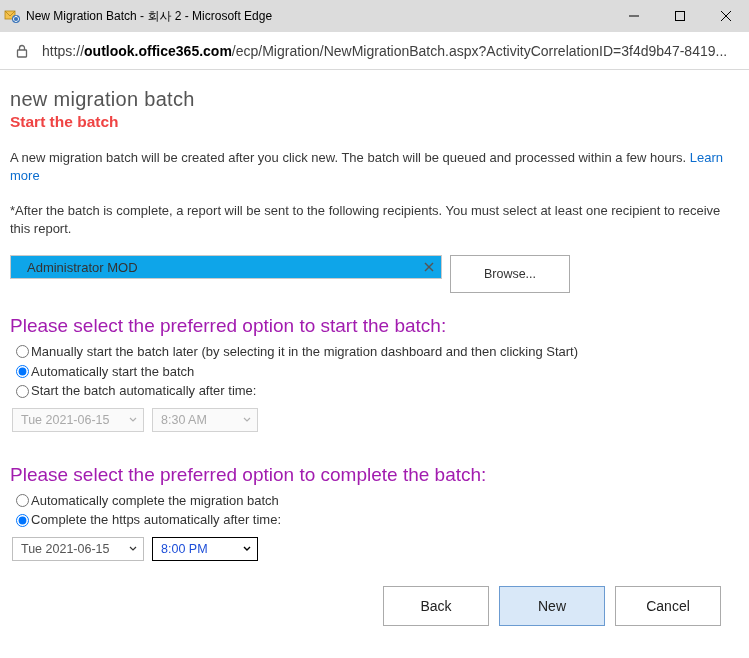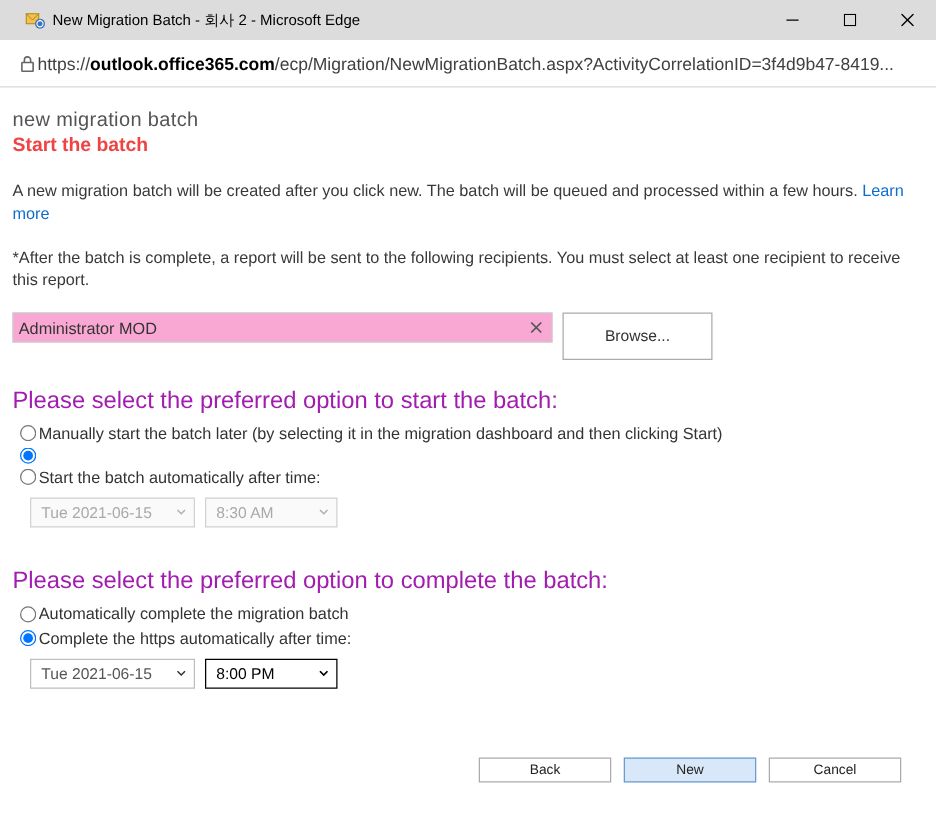--- a/index.html
+++ b/index.html
@@ -1,50 +1,50 @@
 <!DOCTYPE html>
 <html><head>
 <meta charset="utf-8">
 <style>
   * { box-sizing: border-box; font-family: "Segoe UI", Arial, sans-serif; }
   html, body { margin: 0; padding: 0; background: #fff; }
   .window { width: 749px; height: 658px; display: flex; flex-direction: column; background: #fff; }
-  .titlebar { height: 32px; background: #dcdcdc; display: flex; align-items: center; justify-content: space-between; padding: 0 0 0 20px; font-size: 12px; color: #000; }
+  .titlebar { height: 32px; background: #dcdcdc; display: flex; align-items: center; justify-content: space-between; padding: 0 0 0 4px; font-size: 12px; color: #000; }
   .title-left { display: flex; align-items: center; gap: 6px; }
   .title-icon { width: 16px; height: 16px; }
   .title-controls { display: flex; align-items: center; height: 100%; }
   .ctrl { width: 46px; height: 32px; display: flex; align-items: center; justify-content: center; }
-  .addrbar { height: 38px; display: flex; align-items: center; padding: 0 14px; border-bottom: 1px solid #d9d9d9; }
+  .addrbar { height: 38px; display: flex; align-items: center; gap: 12px; padding: 0 14px; border-bottom: 1px solid #d9d9d9; }
   .lock { width: 16px; height: 16px; }
   .url { font-size: 14px; color: #404040; white-space: nowrap; overflow: hidden; text-overflow: ellipsis; flex: 1; }
   .url b { color: #000; font-weight: 600; }
   .content { flex: 1; padding: 18px 10px 10px 10px; display: flex; flex-direction: column; }
-  .heading { font-size: 16px; color: #545454; font-weight: 200; letter-spacing: 0.3px; margin-bottom: 2px; }
+  .heading { font-size: 20px; color: #545454; font-weight: 200; letter-spacing: 0.3px; margin-bottom: 2px; }
   .subheading { font-size: 15.5px; color: #ef4444; font-weight: 700; margin-bottom: 18px; }
   .body { font-size: 13px; color: #393939; }
   .para { margin-bottom: 18px; line-height: 1.35; }
   .link { color: #0c6dce; cursor: pointer; }
   .recipient-row { display: flex; align-items: stretch; gap: 8px; margin-bottom: 22px; }
-  .recipient-box { flex: 0 0 432px; height: 24px; background: #f9a8d4; border: 1px solid #c9c9c9; display: flex; align-items: center; padding: 0 4px 0 4px; font-size: 13px; color: #333; justify-content: space-between; }
+  .recipient-box { flex: 0 0 432px; height: 24px; background: #0ea5e9; border: 1px solid #c9c9c9; display: flex; align-items: center; padding: 0 4px 0 16px; font-size: 13px; color: #333; justify-content: space-between; }
   .x-btn { width: 16px; height: 16px; display:flex; align-items:center; justify-content:center; cursor:pointer; }
   .browse-btn { width: 120px; height: 38px; border: 1px solid #ababab; background: #fff; font-size: 12.5px; color: #333; cursor: pointer; }
   .section-label { font-size: 19px; color: #a21caf; margin-bottom: 6px; }
   .radios { margin-bottom: 8px; }
   .radio-row { display: flex; align-items: center; gap: 0; font-size: 13px; color: #333; margin: 2px 0 2px 6px; line-height: 1.35; }
   .radio-row input[type=radio] { margin: 0 2px 0 0; width: 13px; height: 13px; }
   .radio-text { }
-  .date-row { display: flex; gap: 8px; margin: 4px 0 18px 14px; }
+  .date-row { display: flex; gap: 8px; margin: 4px 0 18px 2px; }
   .dd { height: 24px; border: 1px solid #bfbfbf; background: #fff; font-size: 12.5px; color: #555; display:flex; align-items:center; justify-content:space-between; padding: 0 6px 0 8px; }
   .dd.disabled { color: #a9a9a9; background: #fafafa; border-color: #d2d2d2; }
   .dd .chev { margin-left: 6px; }
   .dd-date { width: 132px; }
   .dd-time { width: 106px; }
-  .dd-focus { border: 1.6px solid #000; color: #000000; }
+  .dd-focus { border: 1.6px solid #000; color: #1d4ed8; }
   .footer { margin-top: auto; display:flex; justify-content:flex-end; gap: 10px; padding: 8px 18px 22px 0; }
-  .fbtn { width: 106px; height: 20px; border: 1px solid #ababab; background: #fff; font-size: 11px; color:#222; cursor:pointer; }
+  .fbtn { width: 106px; height: 40px; border: 1px solid #ababab; background: #fff; font-size: 14px; color:#222; cursor:pointer; }
   .fbtn.primary { background: #d9e8f8; border-color: #6b9bd1; }
   svg { display:block; }
 </style>
 </head>
 <body>
 
 <div class="window">
 
   <div class="titlebar">
     <div class="title-left">
@@ -117,20 +117,21 @@
       </div>
 
       <div class="section-label">Please select the preferred option to start the batch:</div>
       <div class="radios">
         <label class="radio-row">
           <input type="radio" name="start" style="">
           <span class="radio-text">Manually start the batch later (by selecting it in the migration dashboard and then clicking Start)</span>
         </label>
         <label class="radio-row">
           <input type="radio" name="start" checked="" style="">
+          <span class="radio-text">Automatically start the batch</span>
         </label>
         <label class="radio-row">
           <input type="radio" name="start" style="">
           <span class="radio-text">Start the batch automatically after time:</span>
         </label>
       </div>
       <div class="date-row">
         <div class="dd dd-date disabled">
           <span>Tue 2021-06-15</span>
           <span class="chev">

